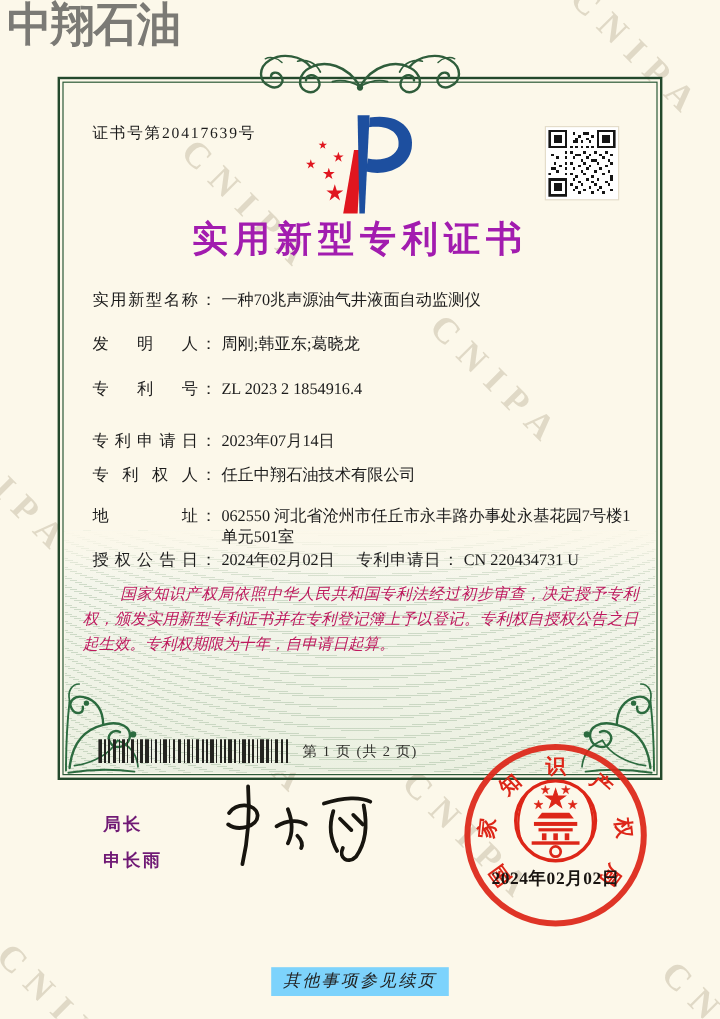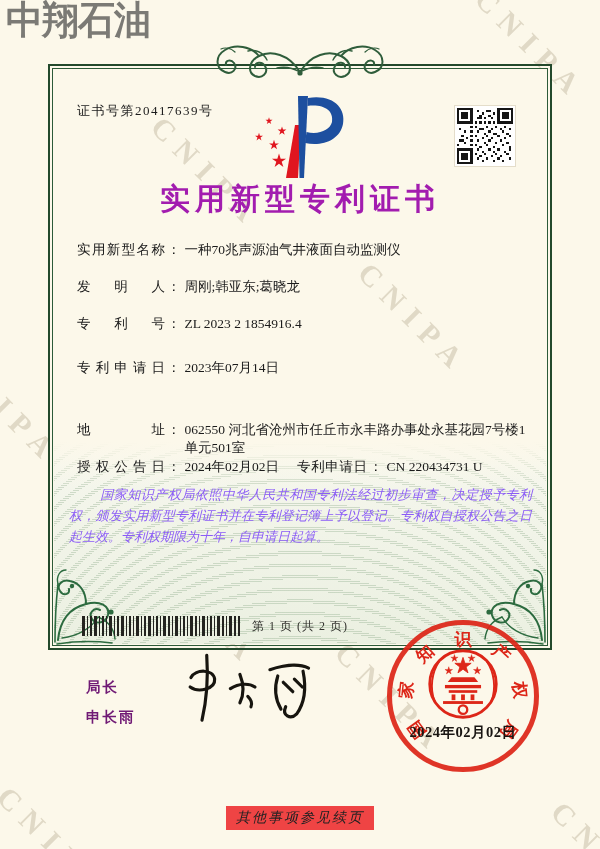--- a/index.html
+++ b/index.html
@@ -41,38 +41,38 @@
   
   .frow{position:absolute;left:77px;z-index:3;font-size:13.5px;line-height:18px;white-space:nowrap;}
   .flabel{display:inline-block;width:88px;text-align:justify;text-align-last:justify;
           vertical-align:top;}
   .colon{display:inline-block;margin:0 4px 0 2px;vertical-align:top;}
   .fvalue{display:inline-block;vertical-align:top;white-space:normal;max-width:360px;}
   .pair2{position:absolute;left:220px;top:0;white-space:nowrap;}
   .pair2 .flabel{width:70px;}
   
   .legal{position:absolute;left:69px;width:463px;z-index:3;font-style:italic;
-         font-size:13px;line-height:21px;text-align:justify;text-indent:2.4em;color:#8b5cf6;}
+         font-size:13px;line-height:21px;text-align:justify;text-indent:2.4em;color:#be185d;}
   
   .barcode{position:absolute;left:82px;top:616px;z-index:3;}
   .officer{position:absolute;left:86px;z-index:4;font:600 14.5px "Liberation Sans",sans-serif;
            color:#701a75;letter-spacing:2px;}
   .sig{position:absolute;left:172px;top:644px;z-index:4;}
   .seal{position:absolute;left:387px;top:620px;width:142px;height:142px;z-index:4;
         border:5px solid rgba(221,38,24,.93);border-radius:50%;box-sizing:content-box;}
   .seal-char{position:absolute;left:50%;top:50%;
         transform:translate(-50%,-50%) rotate(var(--a)) translateY(-57px);
         font:700 17px "Liberation Serif",serif;color:#dd2618;}
   .seal-emblem{position:absolute;left:33px;top:18px;}
   .seal-date{position:absolute;left:50%;top:98px;transform:translateX(-50%);
         font:700 14.5px "Liberation Serif",serif;color:#191512;white-space:nowrap;
         letter-spacing:.5px;z-index:5;}
   
   .foot-note{position:absolute;left:50%;top:806px;transform:translateX(-50%);z-index:3;
-        background:#ef4444;padding:3px 10px;font-style:italic;font-size:14px;
+        background:#7dd3fc;padding:3px 10px;font-style:italic;font-size:14px;
         letter-spacing:2px;color:#222;white-space:nowrap;text-align:center;}
   .g-stroke{fill:none;stroke:currentColor;stroke-linecap:round;}
 </style>
 </head>
 <body>
 
 <div class="page">
 
   <div class="wm" style="left:168px;top:110px">CNIPA</div>
   <div class="wm" style="left:492px;top:-18px">CNIPA</div>
@@ -176,20 +176,23 @@
     <span class="flabel">实用新型名称</span><span class="colon">：</span><span class="fvalue">一种70兆声源油气井液面自动监测仪</span>
   </div>
   <div class="frow" style="top:278px">
     <span class="flabel">发明人</span><span class="colon">：</span><span class="fvalue">周刚;韩亚东;葛晓龙</span>
   </div>
   <div class="frow" style="top:315px">
     <span class="flabel">专利号</span><span class="colon">：</span><span class="fvalue">ZL 2023 2 1854916.4</span>
   </div>
   <div class="frow" style="top:359px">
     <span class="flabel">专利申请日</span><span class="colon">：</span><span class="fvalue">2023年07月14日</span>
+  </div>
+  <div class="frow" style="top:387px">
+    <span class="flabel">专利权人</span><span class="colon">：</span><span class="fvalue">任丘中翔石油技术有限公司</span>
   </div>
   <div class="frow" style="top:421px">
     <span class="flabel">地址</span><span class="colon">：</span><span class="fvalue" style="max-width:345px">062550 河北省沧州市任丘市永丰路办事处永基花园7号楼1单元501室</span>
   </div>
   <div class="frow" style="top:458px">
     <span class="flabel">授权公告日</span><span class="colon">：</span><span class="fvalue">2024年02月02日</span>
     <span class="pair2">
       <span class="flabel">专利申请日</span><span class="colon">：</span><span class="fvalue">CN 220434731 U</span>
     </span>
   </div>

